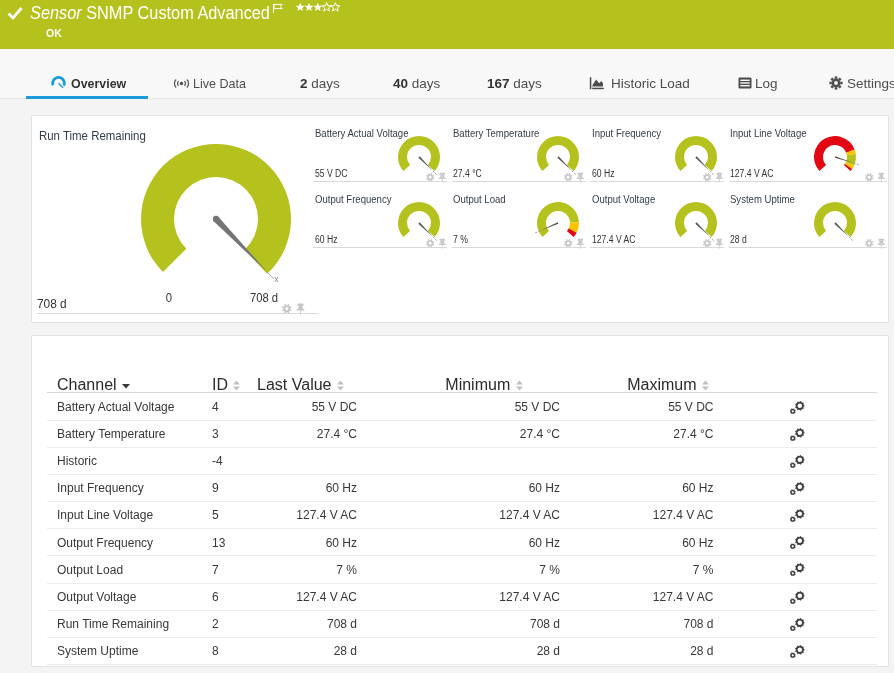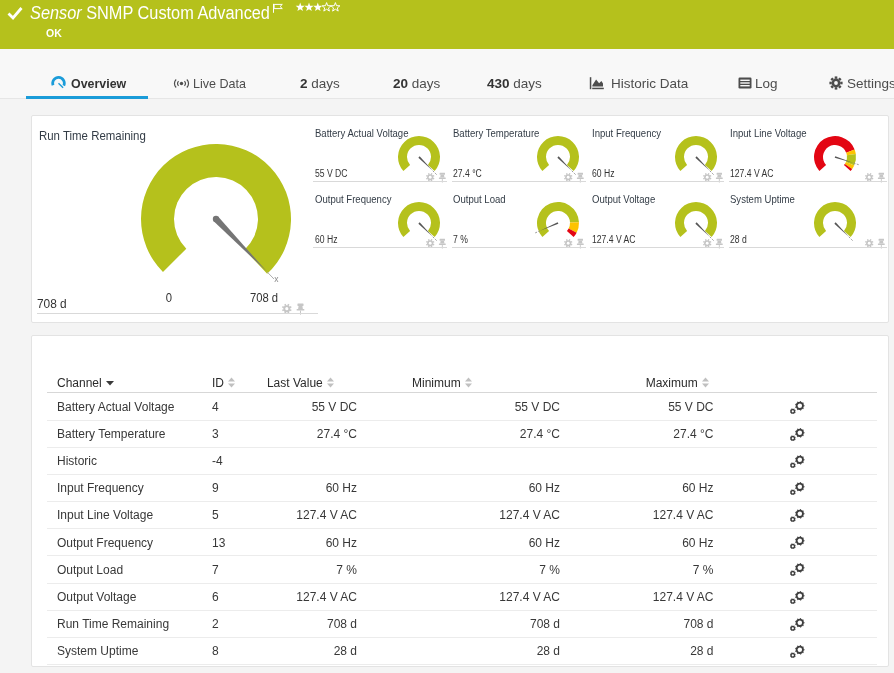--- a/index.html
+++ b/index.html
@@ -3,21 +3,21 @@
 <style>
 html,body{margin:0;padding:0}
 body{width:894px;height:673px;position:relative;overflow:hidden;
  font-family:"Liberation Sans",sans-serif;background:#f4f4f4;}
 .abs{position:absolute;white-space:nowrap}
 .panel{position:absolute;background:#fff;border:1px solid #e3e3e3;border-radius:2px}
 .ct{font-size:10.5px;color:#333c46;transform:scaleX(0.91);transform-origin:0 0}
 .cv{font-size:10px;color:#333;transform:scaleX(0.86);transform-origin:0 0}
 .cl{position:absolute;height:0;border-top:1px solid #d9d9d9}
 .rowline{position:absolute;left:47px;width:830px;height:0;border-top:1px solid #ececec}
-.hdr{font-size:12px;color:#2b2b2b}
+.hdr{font-size:16px;color:#2b2b2b}
 .row{font-size:12px;color:#383838}
 .tab{font-size:13.5px;color:#4d4d4d}
 </style></head><body>
 
 <div class="abs" style="left:0;top:0;width:894px;height:49px;background:#b5c11c"></div>
 <svg class="abs" style="left:6px;top:5px" width="18" height="16" viewBox="0 0 18 16">
     <path d="M2.5 8.5 L7 13 L15.5 3" fill="none" stroke="#fff" stroke-width="2.8"></path>
   </svg>
 <div class="abs" style="left:30px;top:3px;font-size:18px;color:#fff;transform:scaleX(0.906);transform-origin:0 0"><span style="font-style:italic">Sensor</span> SNMP Custom Advanced</div>
 <svg class="abs" style="left:272px;top:3px" width="12" height="11" viewBox="0 0 12 11">
@@ -45,30 +45,30 @@
     <g stroke="#4d4d4d" fill="none" stroke-width="1.2">
       <path d="M3.2 3.5 A5.5 5.5 0 0 0 3.2 11.5"></path>
       <path d="M5.6 5.2 A3 3 0 0 0 5.6 9.8"></path>
       <path d="M13.8 3.5 A5.5 5.5 0 0 1 13.8 11.5"></path>
       <path d="M11.4 5.2 A3 3 0 0 1 11.4 9.8"></path>
     </g>
     <circle cx="8.5" cy="7.5" r="1.7" fill="#4d4d4d"></circle>
   </svg>
 <div class="abs tab" style="left:193px;top:76px;transform:scaleX(0.93);transform-origin:0 0">Live Data</div>
 <div class="abs tab" style="left:300px;top:76px"><b style="color:#333">2</b>&nbsp;days</div>
-<div class="abs tab" style="left:393px;top:76px"><b style="color:#333">20</b>&nbsp;days</div>
-<div class="abs tab" style="left:487px;top:76px"><b style="color:#333">430</b>&nbsp;days</div>
+<div class="abs tab" style="left:393px;top:76px"><b style="color:#333">40</b>&nbsp;days</div>
+<div class="abs tab" style="left:487px;top:76px"><b style="color:#333">167</b>&nbsp;days</div>
 <svg class="abs" style="left:589px;top:76px" width="16" height="14" viewBox="0 0 16 14">
     <g fill="#4d4d4d">
       <rect x="0.8" y="1.2" width="1.5" height="12"></rect>
       <path d="M3.4 10.6 L3.4 9.2 L7.1 3.4 L10.1 7.3 L12.4 5.0 L14.0 7.6 L14.0 10.6 Z"></path>
       <rect x="3.2" y="11.7" width="11.6" height="1.5"></rect>
     </g>
   </svg>
-<div class="abs tab" style="left:611px;top:76px">Historic Data</div>
+<div class="abs tab" style="left:611px;top:76px">Historic Load</div>
 <svg class="abs" style="left:738px;top:77px" width="14" height="12" viewBox="0 0 14 12">
     <rect x="0.5" y="0.5" width="13" height="11" rx="1.2" fill="#4d4d4d"></rect>
     <rect x="2.3" y="2.6" width="9.4" height="1.4" fill="#f8f8f8"></rect>
     <rect x="2.3" y="5.3" width="9.4" height="1.4" fill="#f8f8f8"></rect>
     <rect x="2.3" y="8.0" width="9.4" height="1.4" fill="#f8f8f8"></rect>
   </svg>
 <div class="abs tab" style="left:755px;top:76px">Log</div>
 <svg class="abs" style="left:829px;top:76px" width="14" height="14" viewBox="0 0 14 14">
     <line x1="13.60" y1="7.00" x2="11.20" y2="7.00" stroke="#4d4d4d" stroke-width="2.6"></line>
     <line x1="11.67" y1="2.33" x2="9.97" y2="4.03" stroke="#4d4d4d" stroke-width="2.6"></line>
@@ -350,21 +350,21 @@
       <polygon points="1,1 9,1 5,5.5" fill="#3a3a3a"></polygon>
     </svg></div>
 <div class="abs hdr" style="left:212px;top:376px">ID&nbsp;<svg width="9" height="11" viewBox="0 0 9 11" style="vertical-align:-1px">
       <polygon points="4.5,0.5 8,4.5 1,4.5" fill="#c0c0c0"></polygon>
       <polygon points="4.5,10.5 8,6.5 1,6.5" fill="#c0c0c0"></polygon>
     </svg></div>
 <div class="abs hdr" style="left:224px;top:376px;width:154px;text-align:center">Last Value&nbsp;<svg width="9" height="11" viewBox="0 0 9 11" style="vertical-align:-1px">
       <polygon points="4.5,0.5 8,4.5 1,4.5" fill="#c0c0c0"></polygon>
       <polygon points="4.5,10.5 8,6.5 1,6.5" fill="#c0c0c0"></polygon>
     </svg></div>
-<div class="abs hdr" style="left:412px;top:376px;width:145px;text-align:left">Minimum&nbsp;<svg width="9" height="11" viewBox="0 0 9 11" style="vertical-align:-1px">
+<div class="abs hdr" style="left:412px;top:376px;width:145px;text-align:center">Minimum&nbsp;<svg width="9" height="11" viewBox="0 0 9 11" style="vertical-align:-1px">
       <polygon points="4.5,0.5 8,4.5 1,4.5" fill="#c0c0c0"></polygon>
       <polygon points="4.5,10.5 8,6.5 1,6.5" fill="#c0c0c0"></polygon>
     </svg></div>
 <div class="abs hdr" style="left:565px;top:376px;width:145px;text-align:right">Maximum&nbsp;<svg width="9" height="11" viewBox="0 0 9 11" style="vertical-align:-1px">
       <polygon points="4.5,0.5 8,4.5 1,4.5" fill="#c0c0c0"></polygon>
       <polygon points="4.5,10.5 8,6.5 1,6.5" fill="#c0c0c0"></polygon>
     </svg></div>
 <div class="abs" style="left:47px;top:392px;width:830px;border-top:1px solid #d7d7d7"></div>
 <div class="abs row" style="left:57px;top:399.7px">Battery Actual Voltage</div>
 <div class="abs row" style="left:212px;top:399.7px">4</div>

